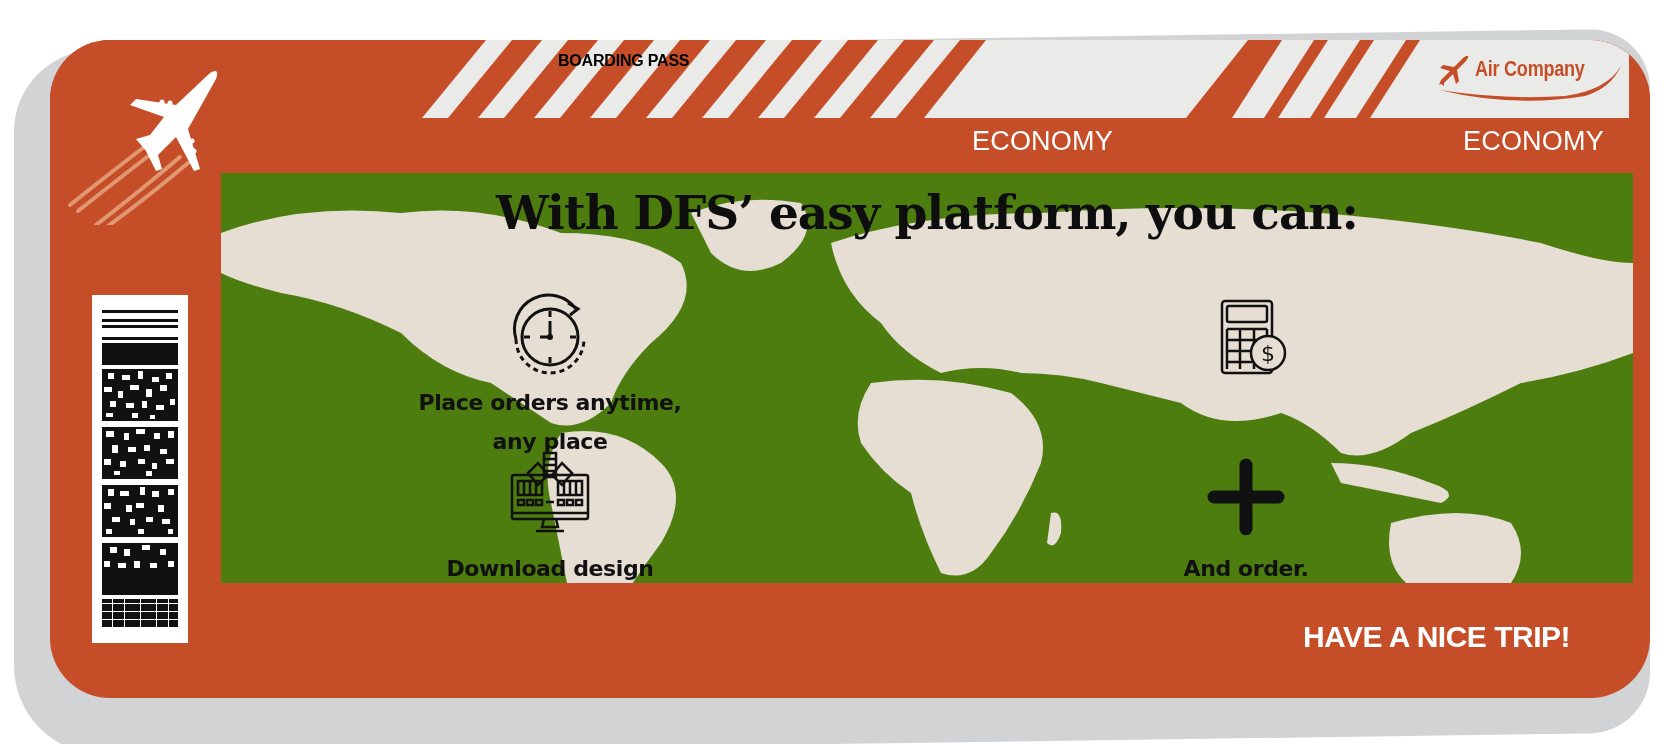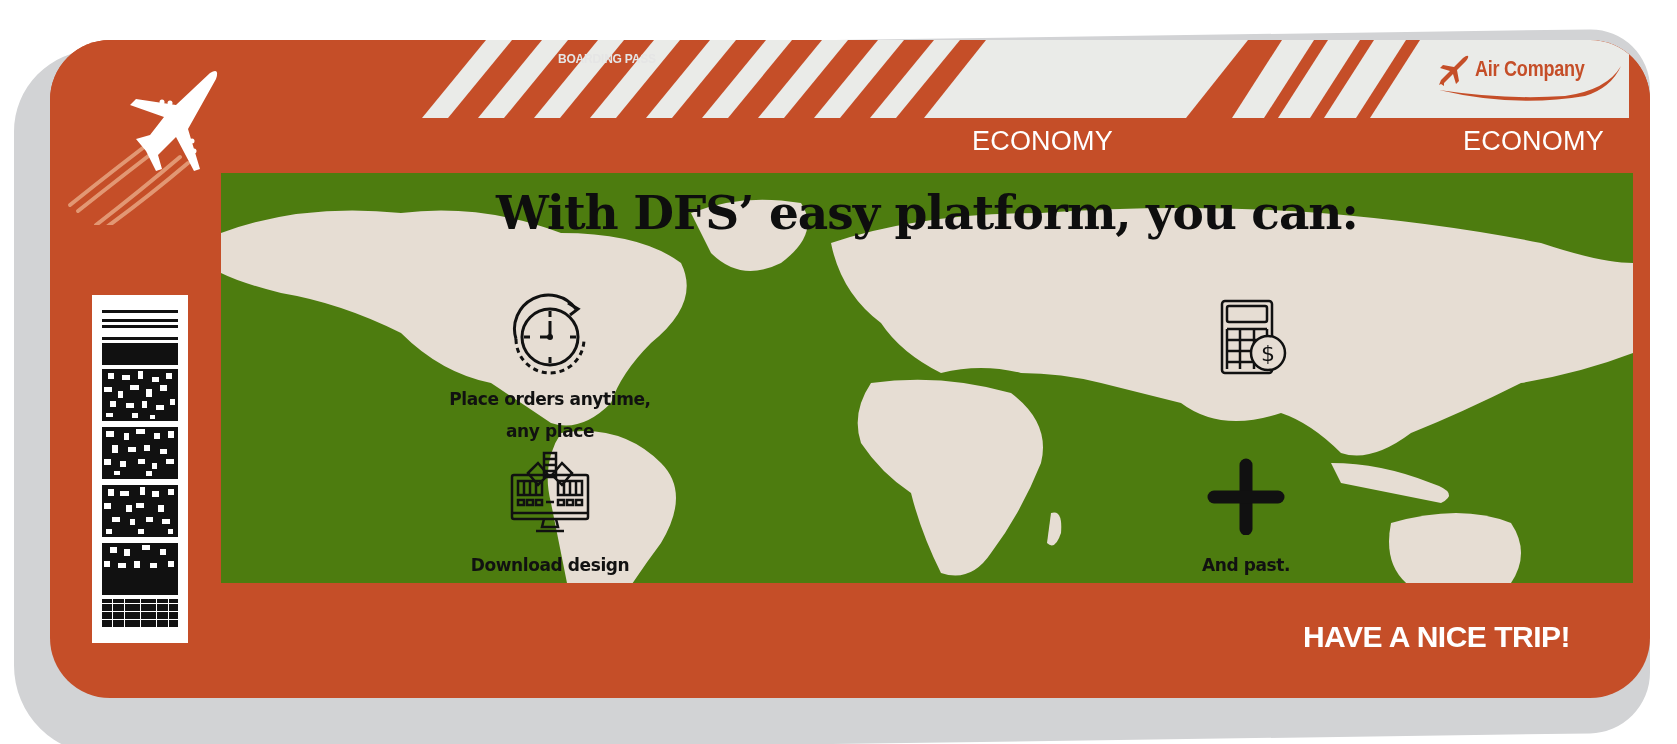--- a/index.html
+++ b/index.html
@@ -15,21 +15,21 @@
       position: absolute; left: 50px; top: 40px; width: 1600px; height: 658px;
       background: #c54e28; border-radius: 60px 60px 60px 60px; overflow: hidden;
     }
     .stripe-band {
       position: absolute; left: 0; top: 0; width: 1600px; height: 78px; overflow: hidden;
     }
     .stripe-band svg { display: block; }
 
     .boarding-label {
       position: absolute; left: 508px; top: 12px; font-family: "Liberation Sans", sans-serif;
-      font-size: 12px; font-weight: bold; color: #e5e5e5; letter-spacing: -0.2px;
+      font-size: 16px; font-weight: bold; color: #000000; letter-spacing: -0.2px;
     }
     .economy {
       position: absolute; top: 86px; color: #ffffff;
       font-family: "Liberation Sans", sans-serif; font-size: 27px; letter-spacing: 0.2px;
     }
     .economy.left { left: 922px; }
     .economy.right { left: 1413px; }
 
     .logo {
       position: absolute; left: 1385px; top: 10px; width: 190px; height: 60px;
@@ -55,22 +55,22 @@
 
     .headline {
       position: absolute; left: 0; top: 12px; width: 1412px; text-align: center;
       font-family: "DejaVu Serif", serif; font-weight: bold; font-size: 47px; color: #0e0e0e;
       letter-spacing: -1px;
     }
 
     .feature { position: absolute; width: 330px; text-align: center; }
     .feature .icon { display: block; margin: 0 auto; }
     .feature .label {
-      display: block; font-family: "DejaVu Sans", sans-serif; font-weight: bold; font-size: 17px;
-      line-height: 32px; color: #111; letter-spacing: -0.4px; white-space: pre-line;
+      display: block; font-family: "DejaVu Sans", sans-serif; font-weight: bold; font-size: 22px;
+      line-height: 39px; color: #111; letter-spacing: -0.4px; white-space: pre-line;
     }
 
     .footer-msg {
       position: absolute; right: 80px; top: 580px; color: #ffffff;
       font-family: "Liberation Sans", sans-serif; font-weight: bold; font-size: 30px;
       letter-spacing: -0.5px;
     }
   </style>
 </head>
 <body>
@@ -322,18 +322,18 @@
 templates and
 preview artwork</span>
     </div>
 
 
     <div class="feature" style="left:860px; top:282px;">
       <svg class="icon" width="84" height="80" viewBox="0 0 84 80">
         <line x1="42" y1="10" x2="42" y2="74" stroke="#111" stroke-width="13" stroke-linecap="round"></line>
         <line x1="10" y1="42" x2="74" y2="42" stroke="#111" stroke-width="13" stroke-linecap="round"></line>
       </svg>
-      <span class="label" style="margin-top:14px;">And past.</span>
+      <span class="label" style="margin-top:14px;">And order.</span>
     </div>
   </div>
 
   <div class="footer-msg">HAVE A NICE TRIP!</div>
 </div>
 
 </body></html>

